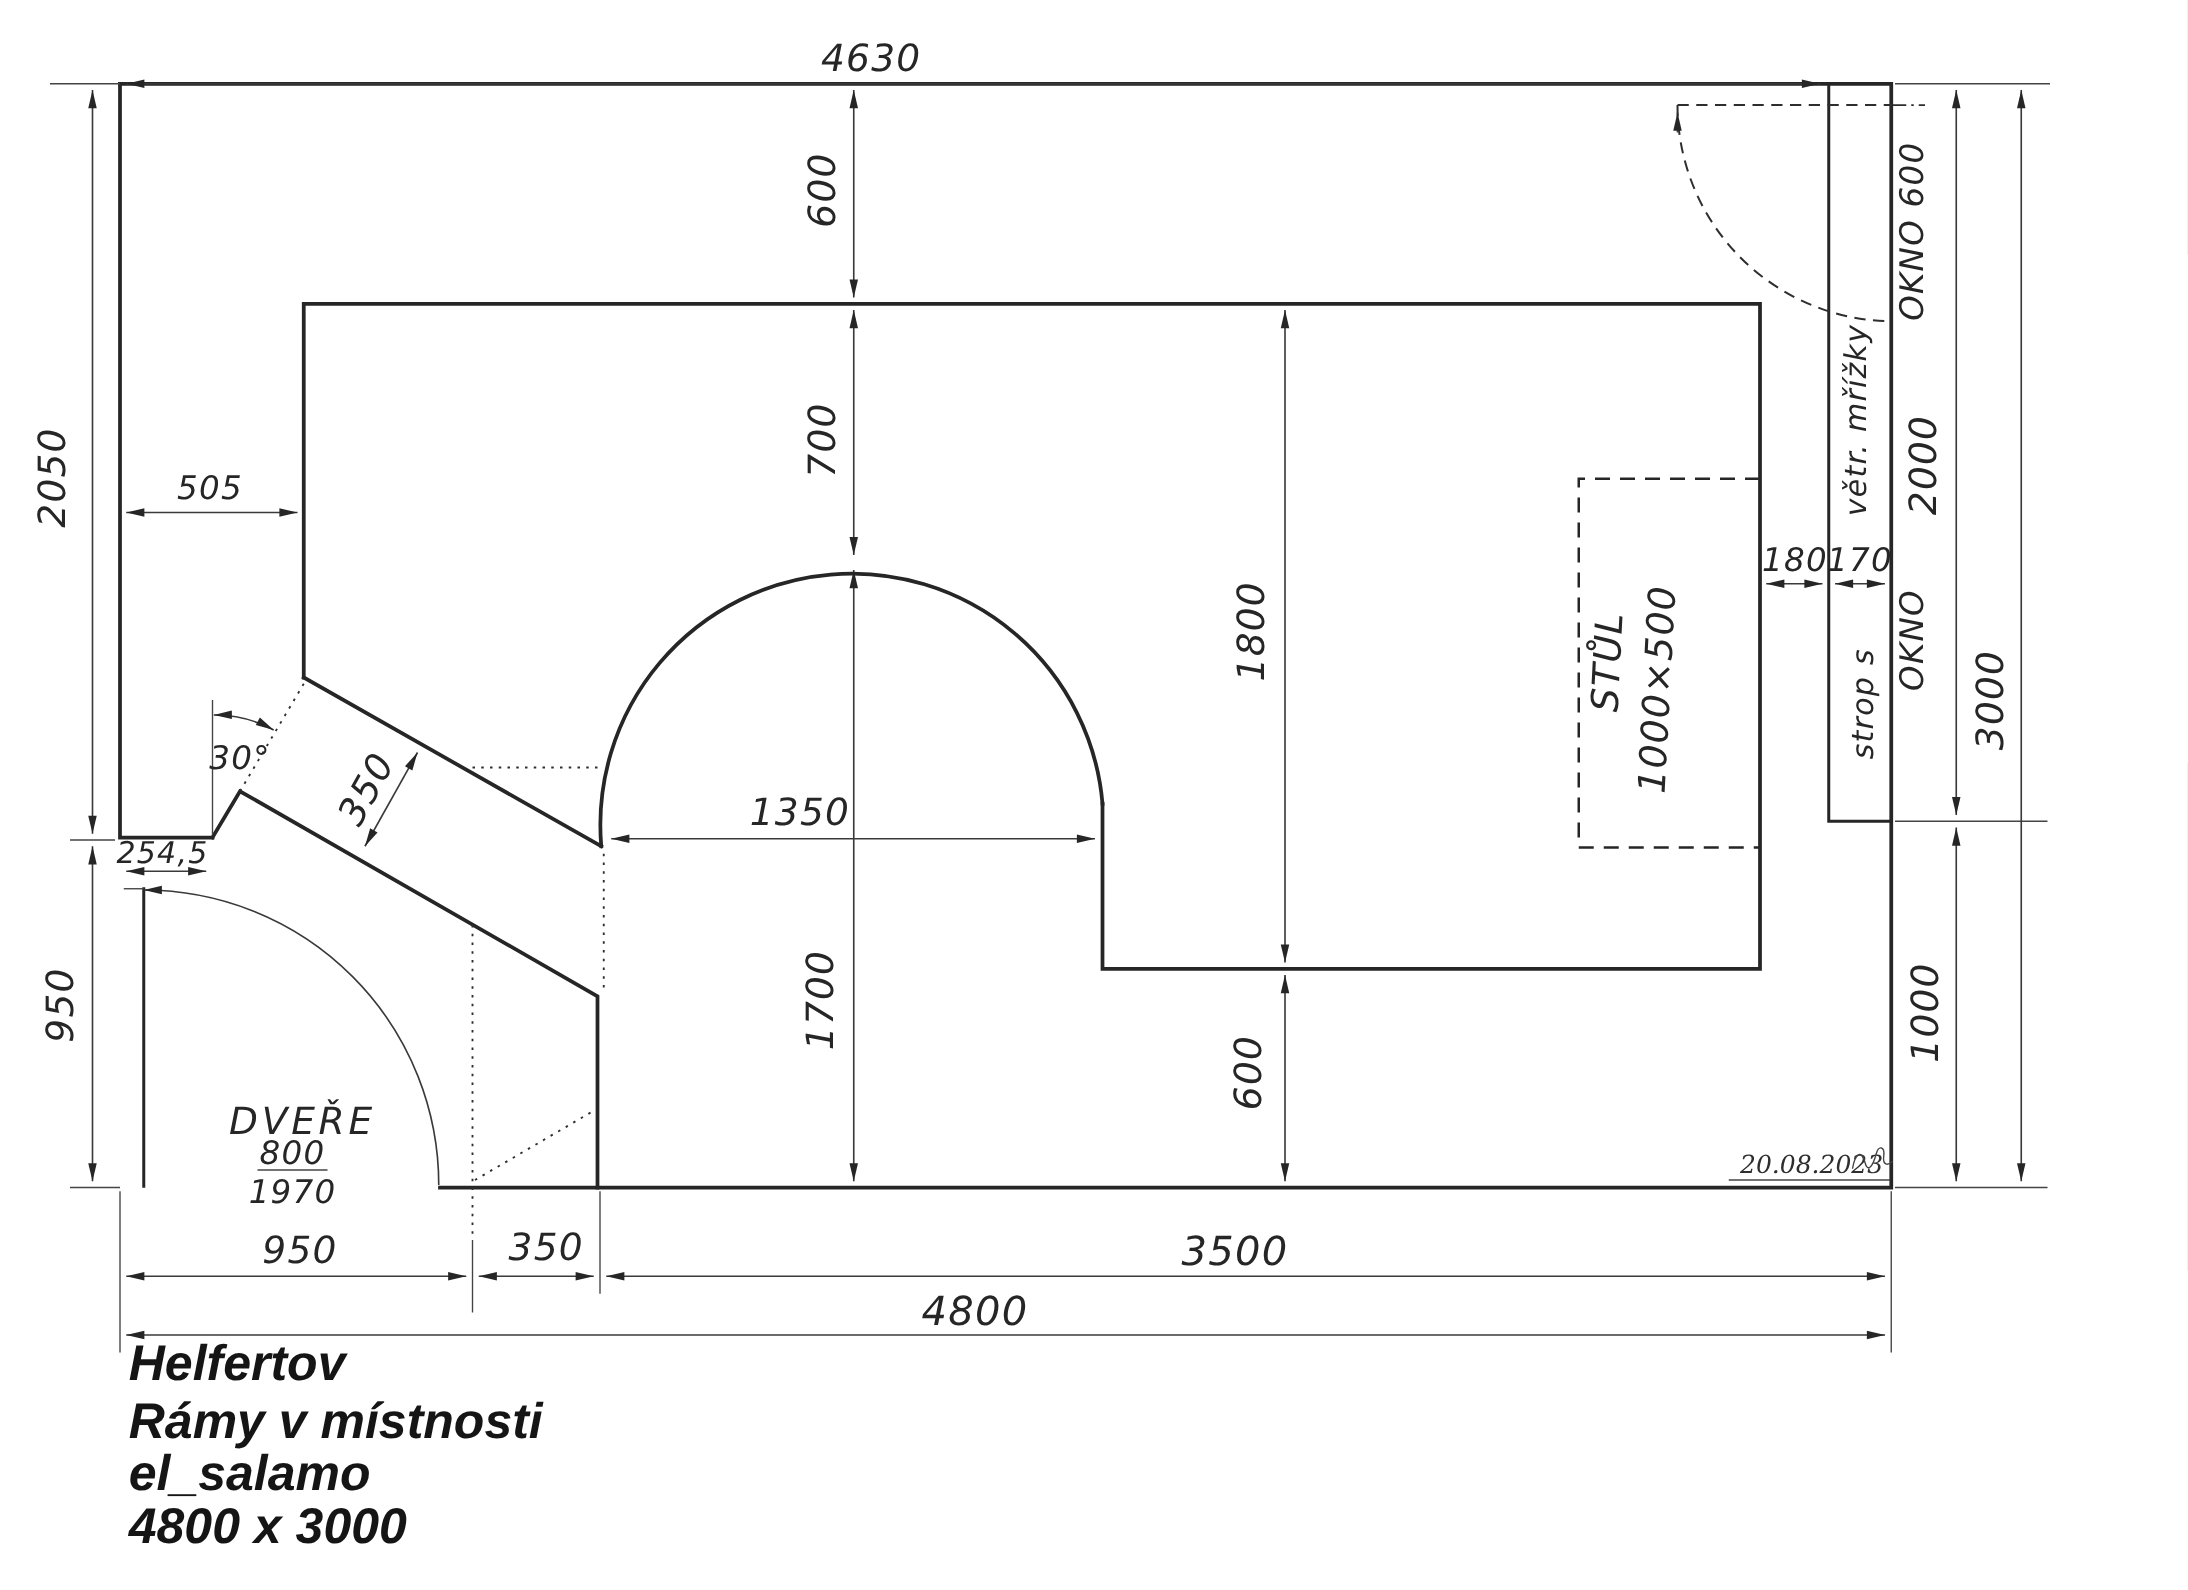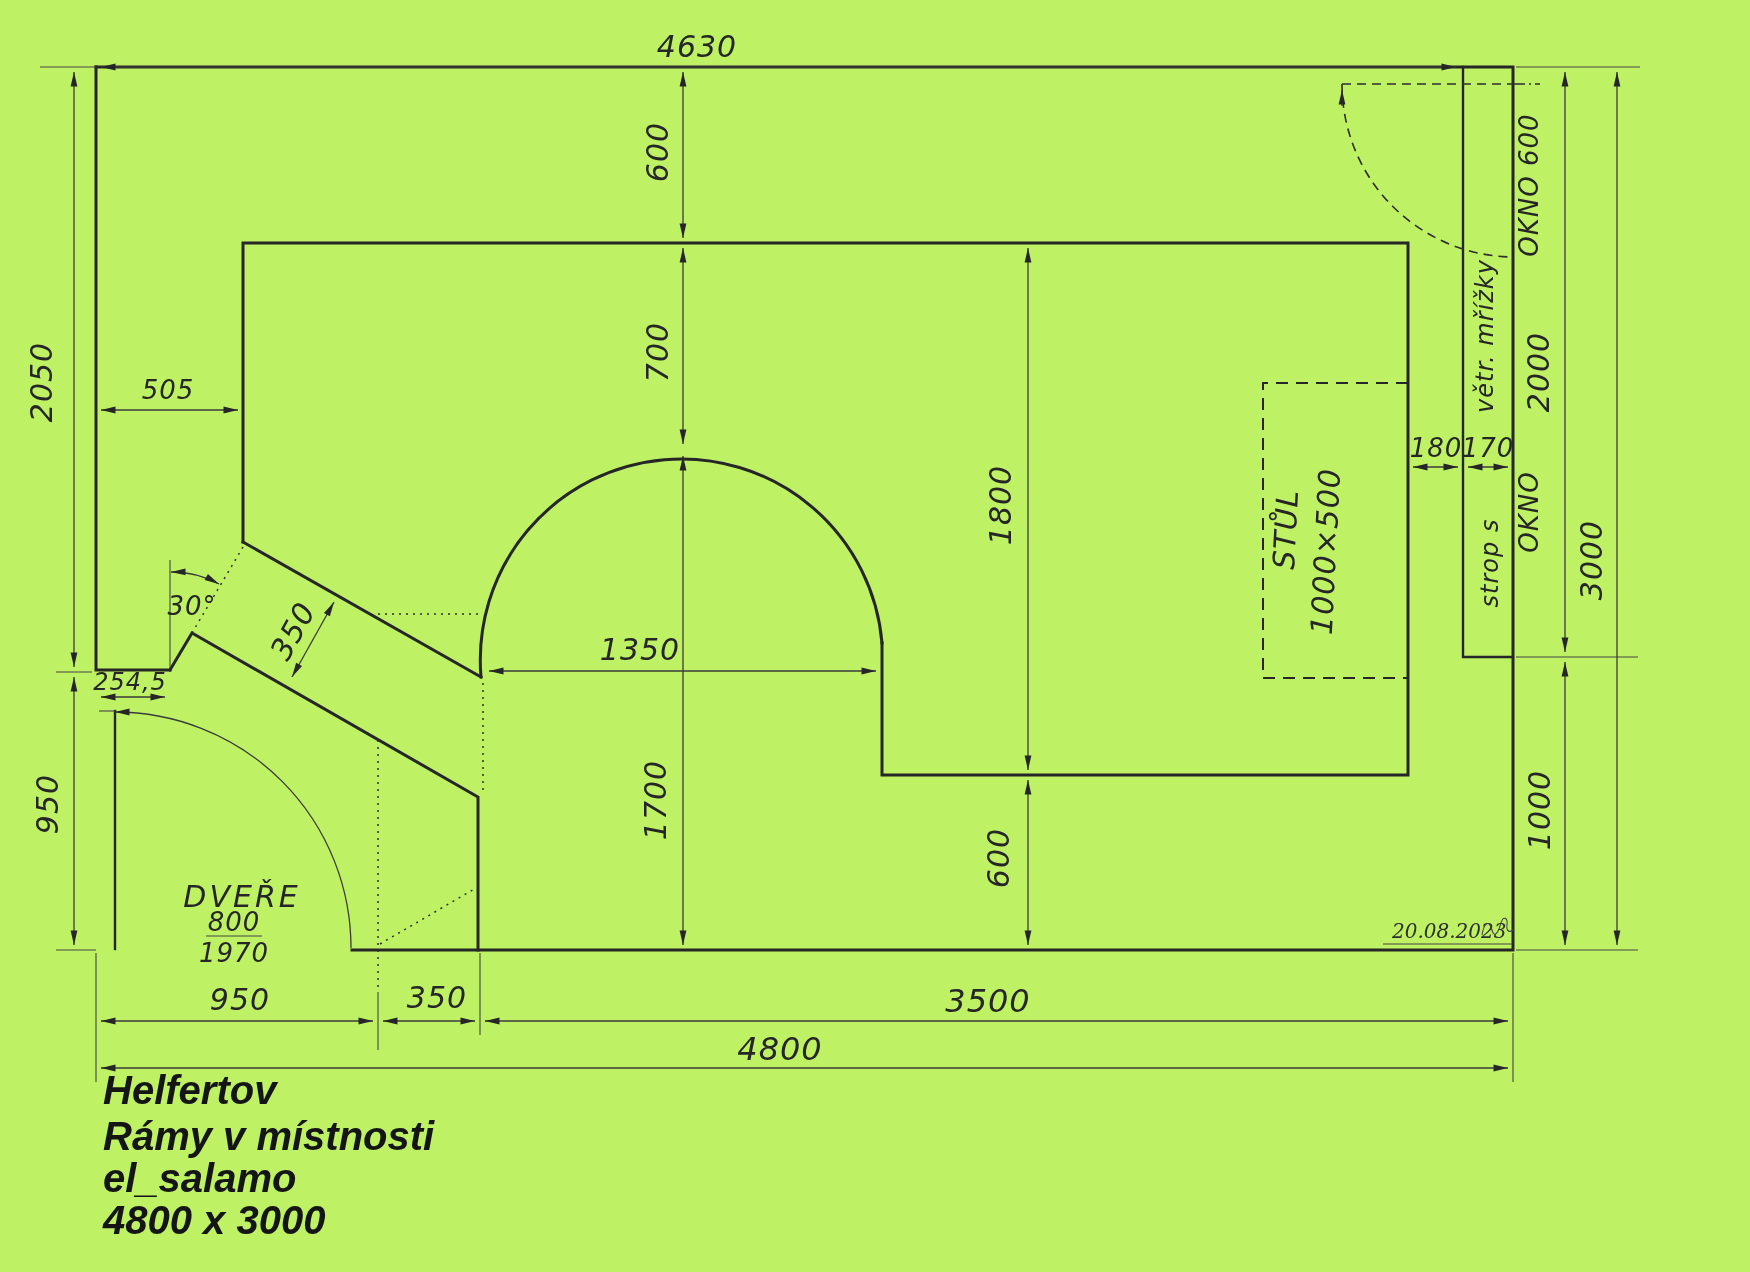--- a/index.html
+++ b/index.html
@@ -1,16 +1,16 @@
 <!DOCTYPE html>
 <html><head>
 <meta charset="utf-8">
 <style>
   html,body{margin:0;padding:0;background:#e8e6e1;}
-  #page{position:relative;width:1750px;height:1272px;background:#bef264;overflow:hidden;
+  #page{position:relative;width:1750px;height:1272px;background:#ffffff;overflow:hidden;
         font-family:"DejaVu Sans",sans-serif;}
   svg{position:absolute;left:0;top:0;}
   .thick{stroke:#262626;stroke-width:3;fill:none;stroke-linecap:square;stroke-linejoin:miter;}
   .med{stroke:#262626;stroke-width:2.4;fill:none;stroke-linecap:square;}
   .dim{stroke:#3a3a3a;stroke-width:1.3;fill:none;}
   .thin{stroke:#444;stroke-width:1.1;fill:none;}
   .dot{stroke:#2e2e2e;stroke-width:1.5;fill:none;stroke-dasharray:2 5;}
   .dash{stroke:#2e2e2e;stroke-width:1.6;fill:none;stroke-dasharray:9 6;}
   .dashdot{stroke:#2e2e2e;stroke-width:1.4;fill:none;stroke-dasharray:12 4 2 4;}
   .tbl{stroke:#262626;stroke-width:2;fill:none;stroke-dasharray:12 8;}

